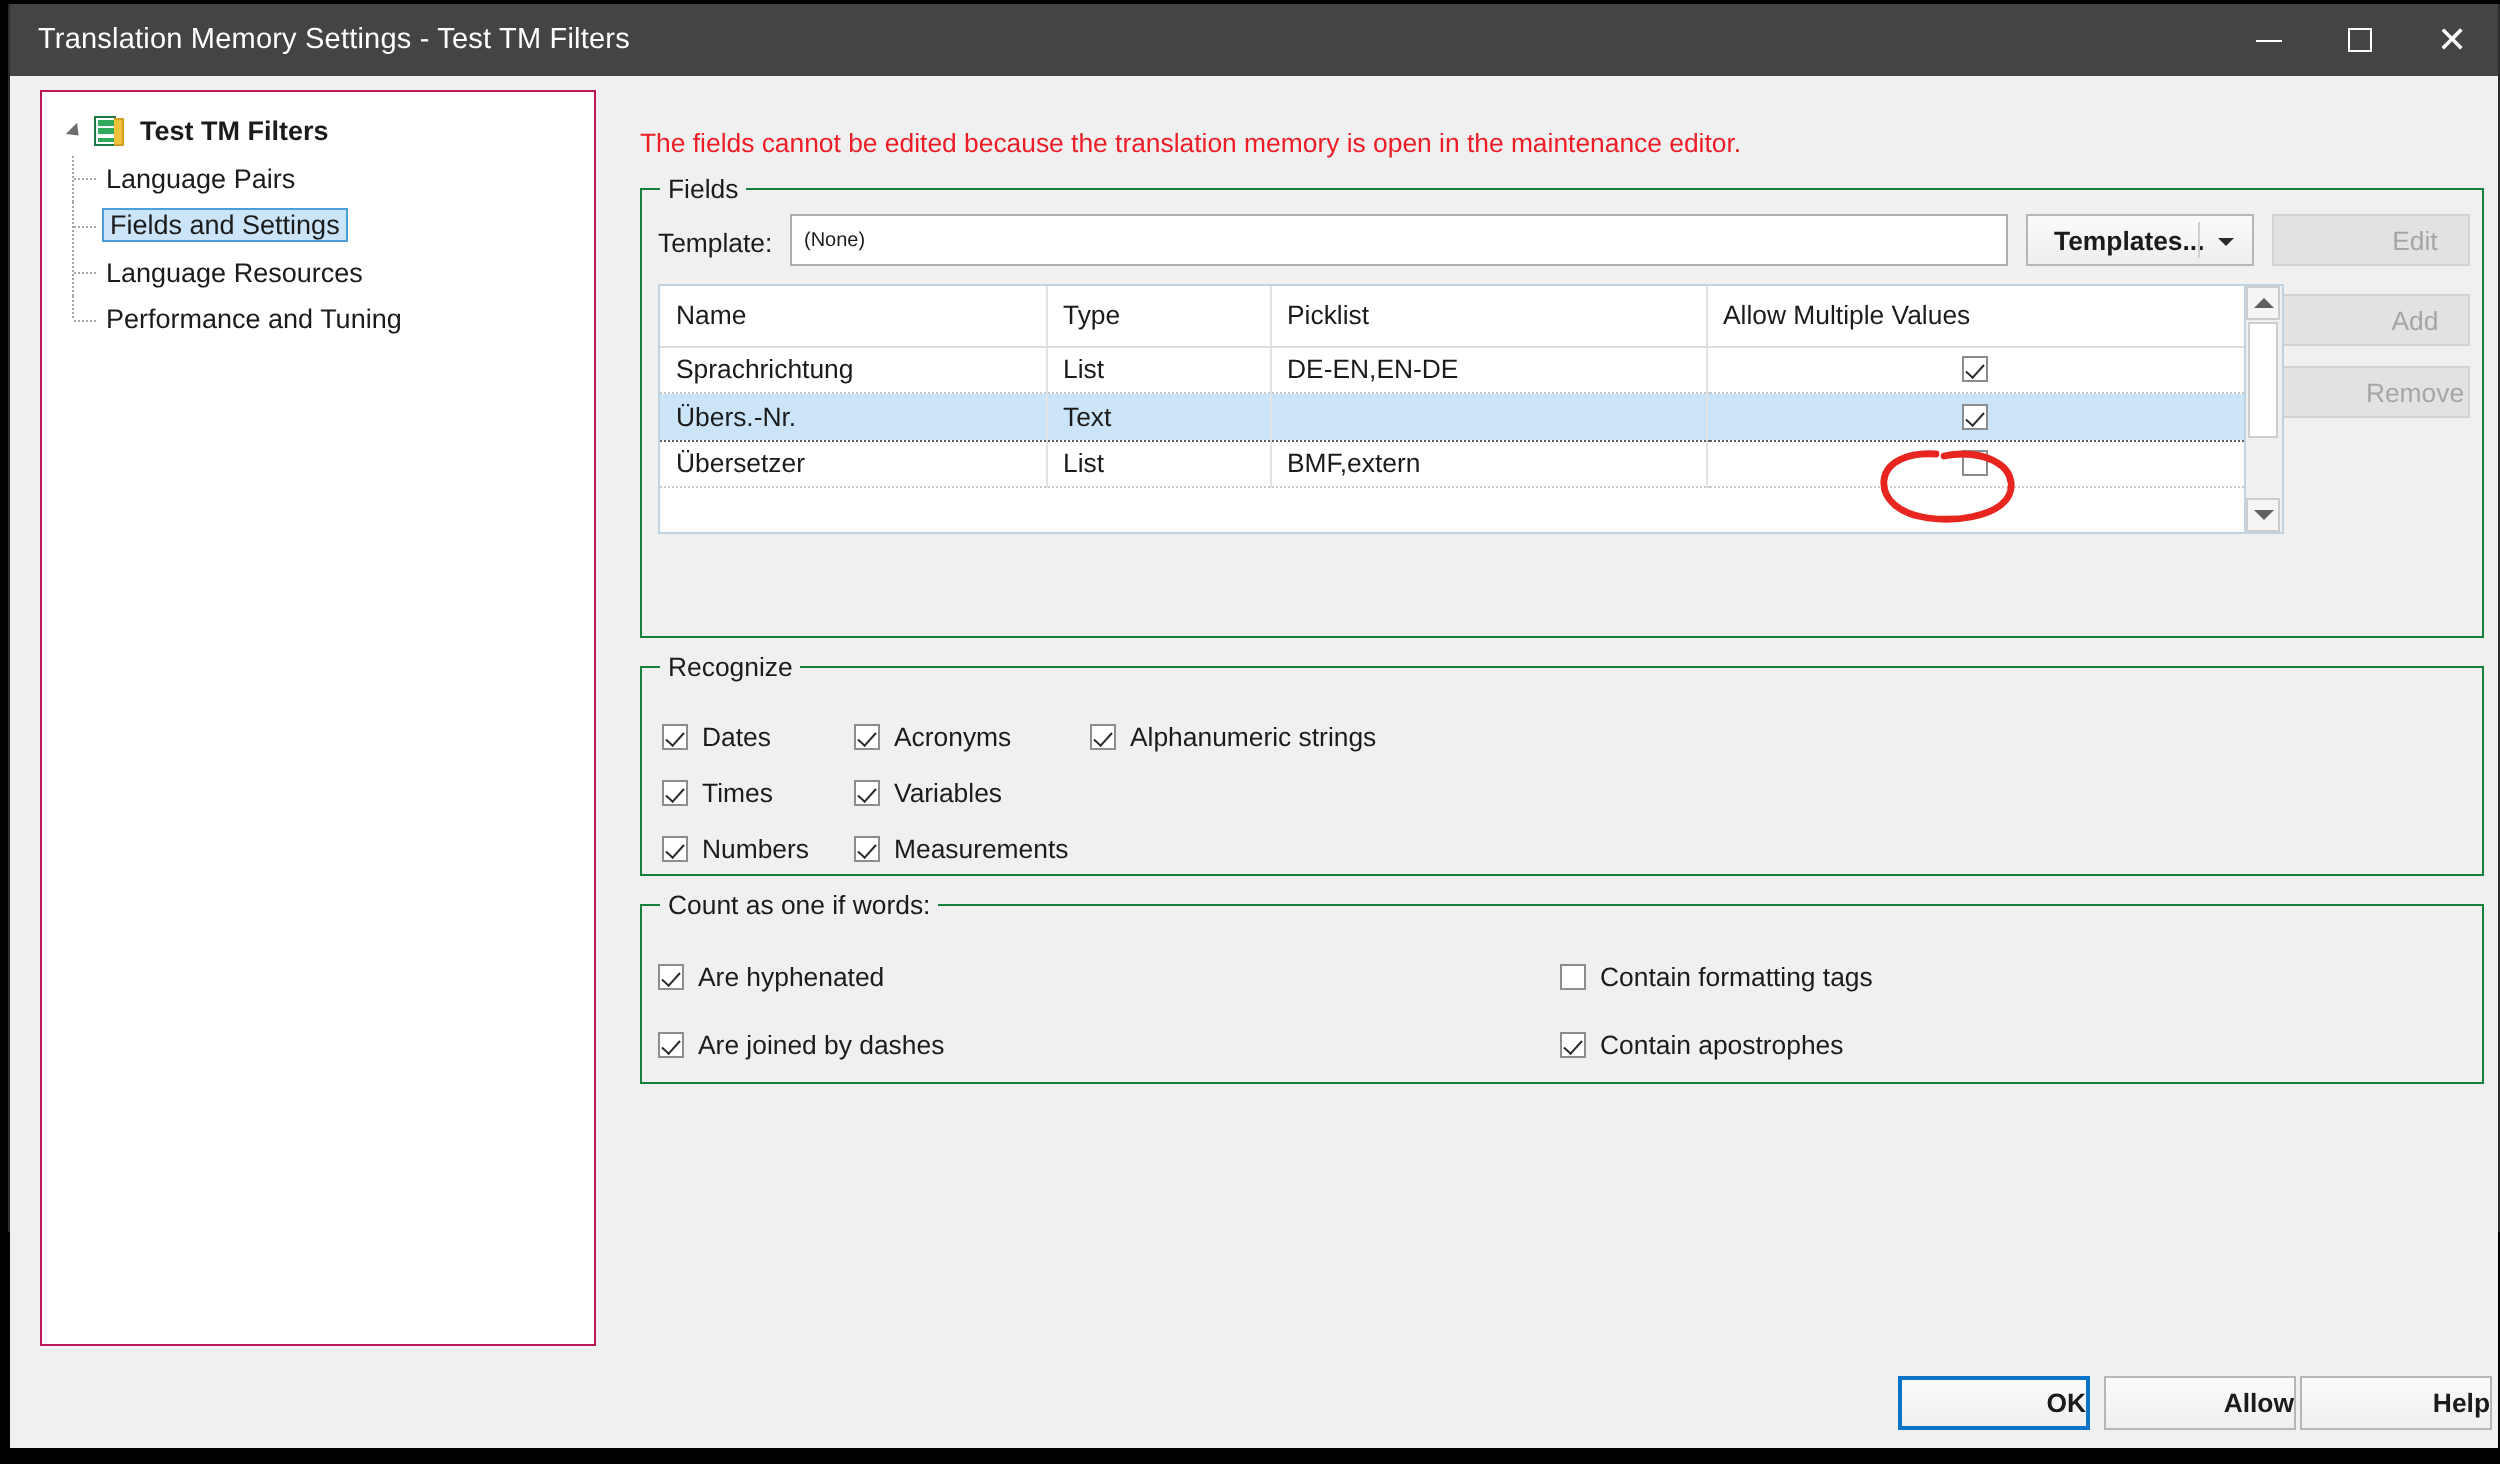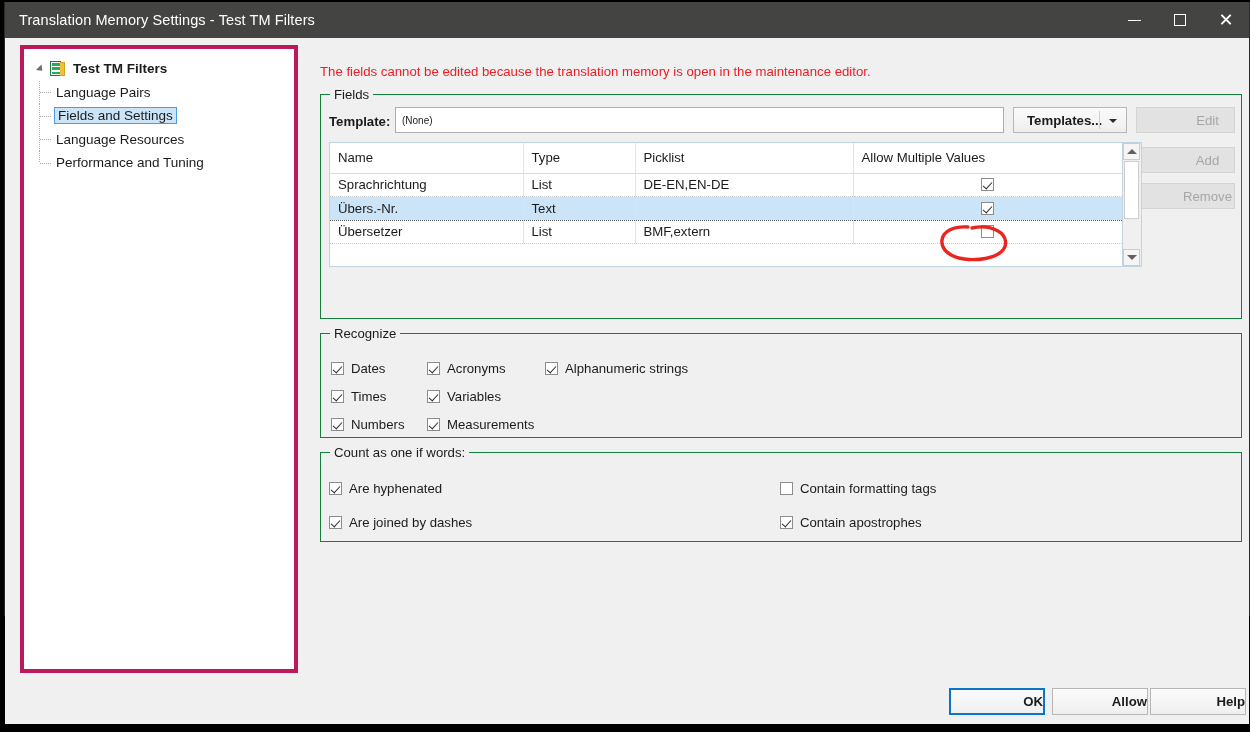--- a/index.html
+++ b/index.html
@@ -66,21 +66,21 @@
     width: 100%; height: 686px;
     background: #f0f0f0;
   }
 
   
   .tree-panel {
     position: absolute;
     left: 15px; top: 7px;
     width: 278px; height: 628px;
     background: #ffffff;
-    border: 4px solid #be185d;
+    border: 1px solid #be185d;
   }
   .tree {
     padding: 8px 0 0 0;
     font-size: 13.5px;
     color: #1b1b1b;
   }
   .tree-row {
     height: 23.5px;
     display: flex; align-items: center;
     position: relative;
@@ -181,21 +181,21 @@
     color: #1b1b1b;
     white-space: nowrap;
   }
 
   #grp-fields   { left: 9px; top: 56px;  width: 922px; height: 225px; }
   #grp-recog    { left: 9px; top: 295px; width: 922px; height: 105px; }
   #grp-count    { left: 9px; top: 414px; width: 922px; height: 90px;  }
 
   .tpl-label {
     position: absolute; left: 8px; top: 19px;
-    font-size: 13.2px; color: #1b1b1b; font-weight: bold;
+    font-size: 13.2px; color: #1b1b1b;
   }
   .tpl-input {
     position: absolute; left: 74px; top: 12px;
     width: 609px; height: 26px;
     background: #ffffff;
     border: 1px solid #aeaeae;
     font-size: 10px; color: #1b1b1b;
     padding: 0 6px;
     display: flex; align-items: center;
   }

